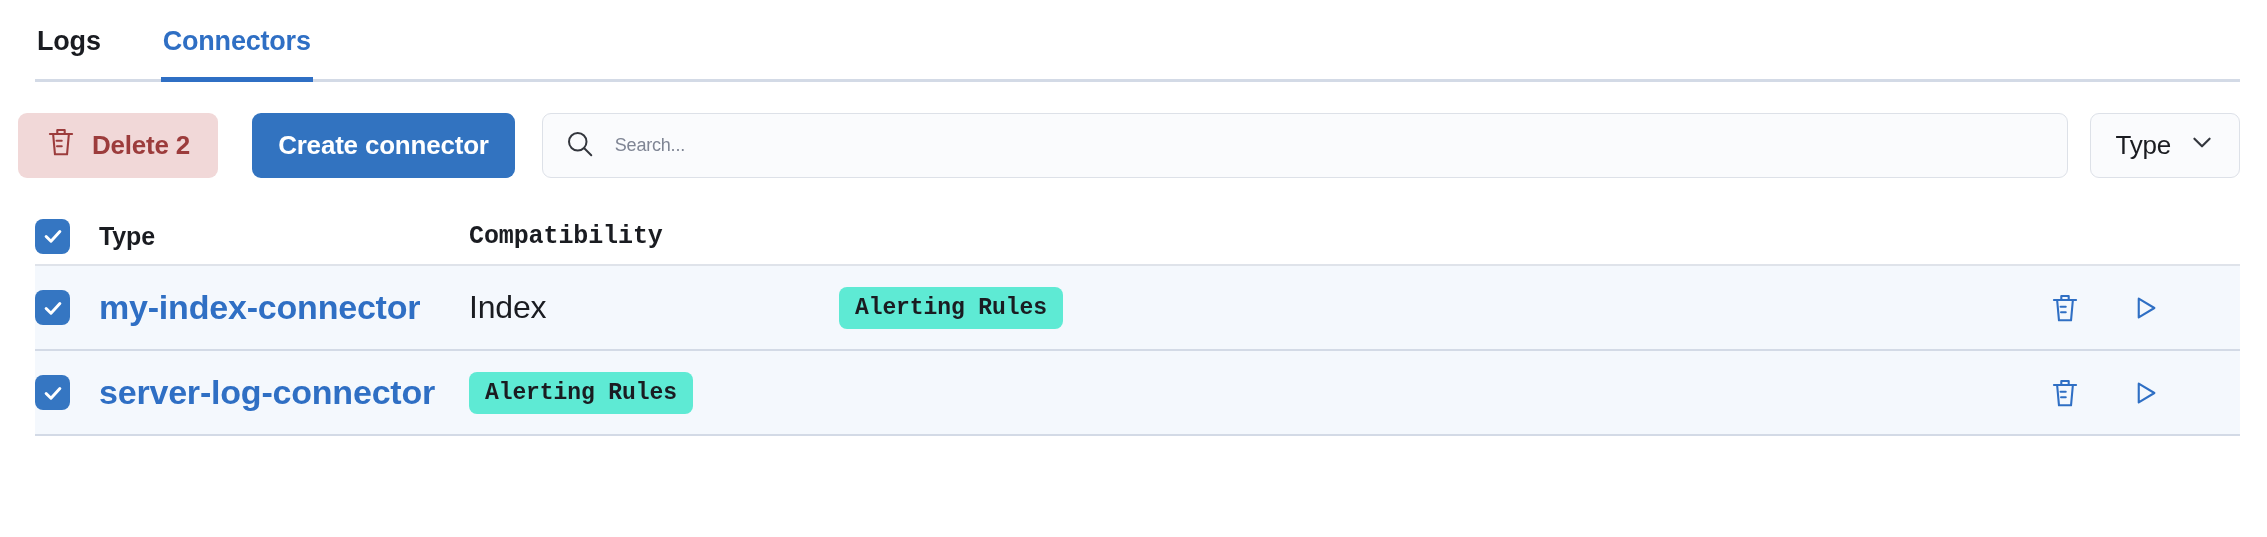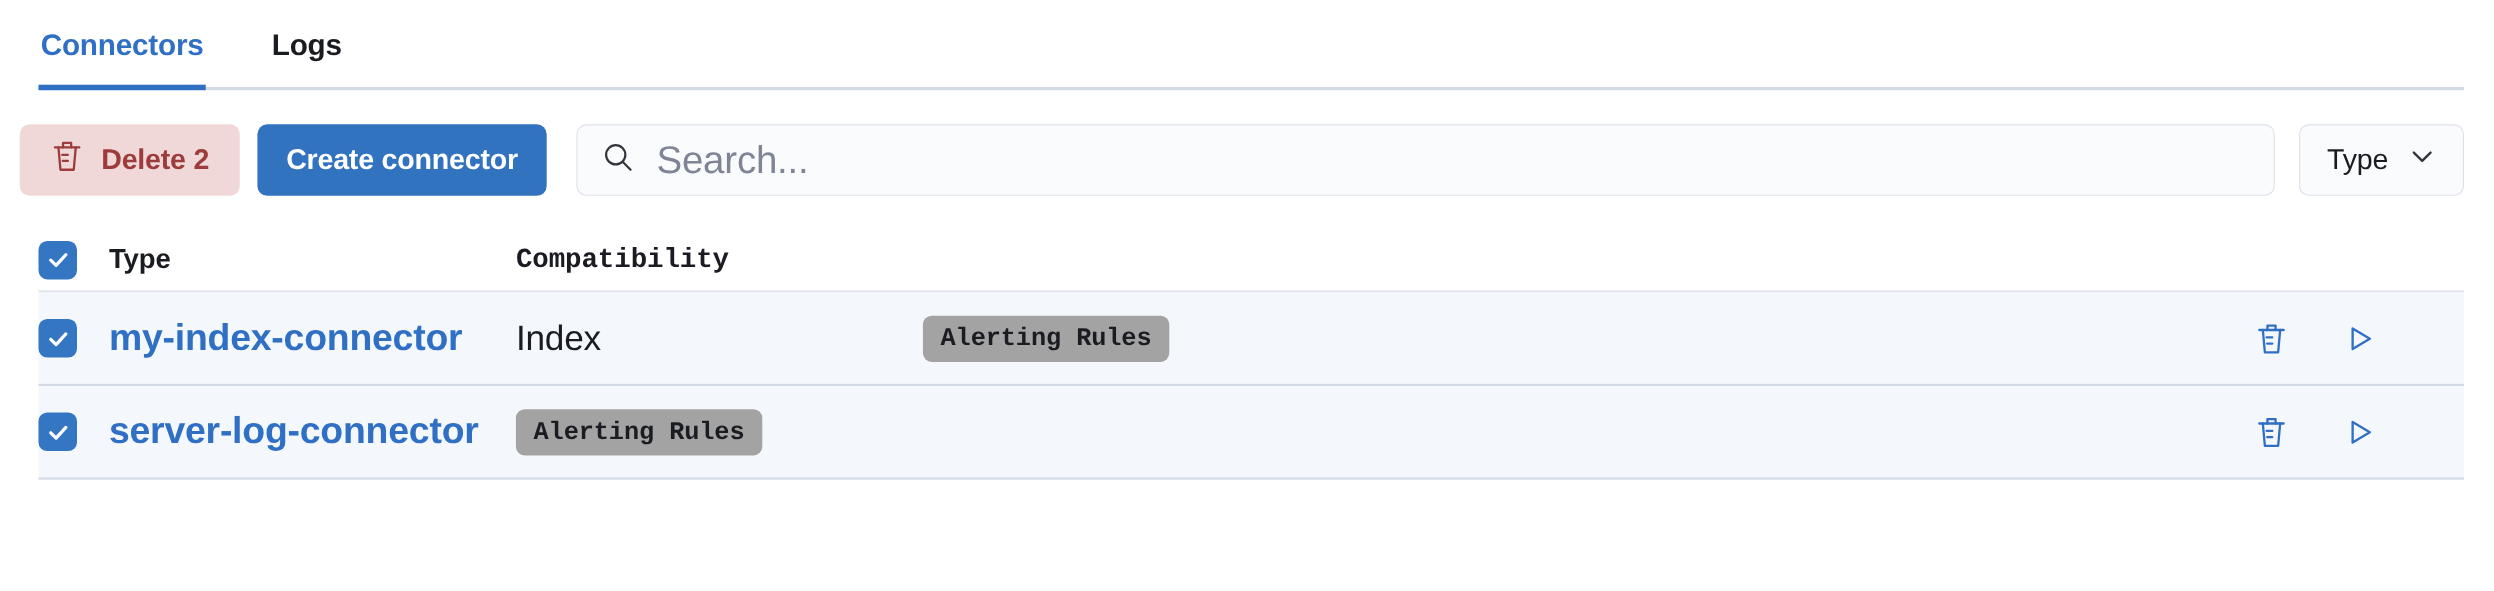--- a/index.html
+++ b/index.html
@@ -89,21 +89,21 @@
     background: #f1d8d8;
     color: #9c3c3c;
     padding: 0 28px;
     gap: 16px;
   }
   .btn-delete .trash-ico { flex: 0 0 auto; display: block; }
   .btn-create {
     background: #3273c0;
     color: #ffffff;
     padding: 0 26px;
-    margin-left: 16px;
+    margin-left: 34px;
   }
 
   .search-wrap {
     flex: 1 1 auto;
     margin-left: 27px;
     margin-right: 22px;
     height: 65px;
     background: #fafbfd;
     border: 1px solid #dde1e8;
     border-radius: 9px;
@@ -113,21 +113,21 @@
     box-sizing: border-box;
     gap: 18px;
     min-width: 0;
   }
   .search-ico { flex: 0 0 auto; display: block; }
   .search-input {
     border: none;
     outline: none;
     background: transparent;
     font-family: inherit;
-    font-size: 35px;
+    font-size: 18px;
     color: #1a1c21;
     width: 100%;
     letter-spacing: -0.2px;
   }
   .search-input::placeholder { color: #7f8594; opacity: 1; }
 
   .type-select {
     height: 65px;
     background: #fafbfd;
     border: 1px solid #dde1e8;
@@ -209,21 +209,21 @@
     cursor: pointer;
   }
   .td-text {
     font-size: 32px;
     color: #1a1c21;
     letter-spacing: -0.2px;
   }
   .badge {
     display: inline-flex;
     align-items: center;
-    background: #a3a3a3;
+    background: #5eead4;
     color: #1a1c21;
     border-radius: 8px;
     font-size: 23px;
     font-weight: bold;
     letter-spacing: -0.1px;
     padding: 8px 16px;
   }
   .icon-btn {
     background: none;
     border: none;
@@ -234,27 +234,27 @@
     justify-content: center;
     line-height: 0;
   }
 </style>
 </head>
 <body>
 
 <div class="tabbar">
   <div class="tabbar-rule"></div>
 
+  <button class="tab is-inactive">
+    <span>Logs</span>
+  </button>
+
   <button class="tab is-active">
     <span>Connectors</span>
     <span class="tab-underline"></span>
-  </button>
-
-  <button class="tab is-inactive">
-    <span>Logs</span>
   </button>
 </div>
 
 <div class="toolbar">
 
   <button class="btn btn-delete">
     <span class="trash-ico">
       <svg width="30" height="32" viewBox="0 0 24 26" fill="none" stroke="#9c3c3c" stroke-width="1.7" stroke-linecap="round" stroke-linejoin="round">
         <line x1="3" y1="6.5" x2="21" y2="6.5"></line>
         <path d="M9 6.5V3.2h6v3.3"></path>

